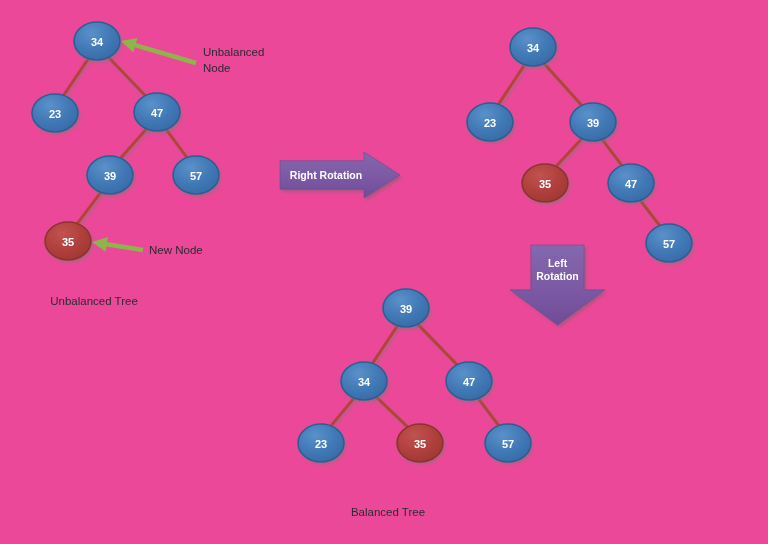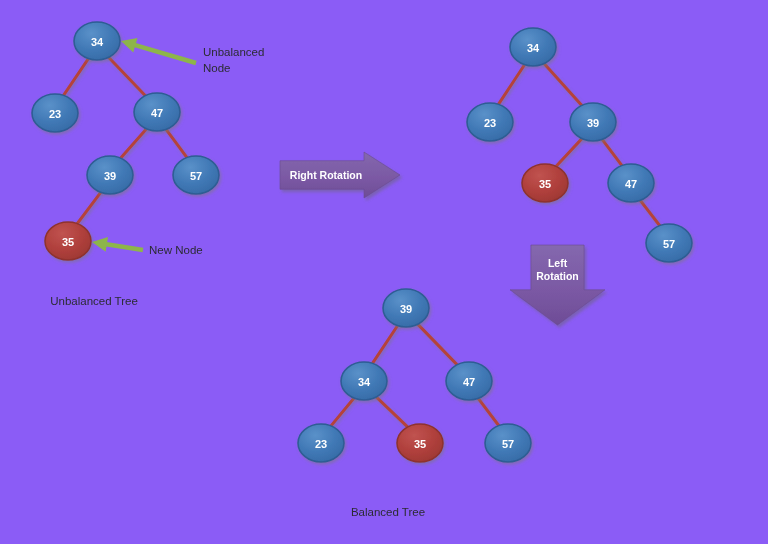--- a/index.html
+++ b/index.html
@@ -4,21 +4,21 @@
 <style>
   html, body {
     margin: 0;
     padding: 0;
     background: #ffffff;
   }
   #canvas {
     position: relative;
     width: 768px;
     height: 544px;
-    background: #8b5cf6;
+    background: #ec4899;
     overflow: hidden;
     font-family: "Liberation Sans", sans-serif;
   }
   svg.layer {
     position: absolute;
     left: 0;
     top: 0;
     width: 768px;
     height: 544px;
     overflow: visible;

